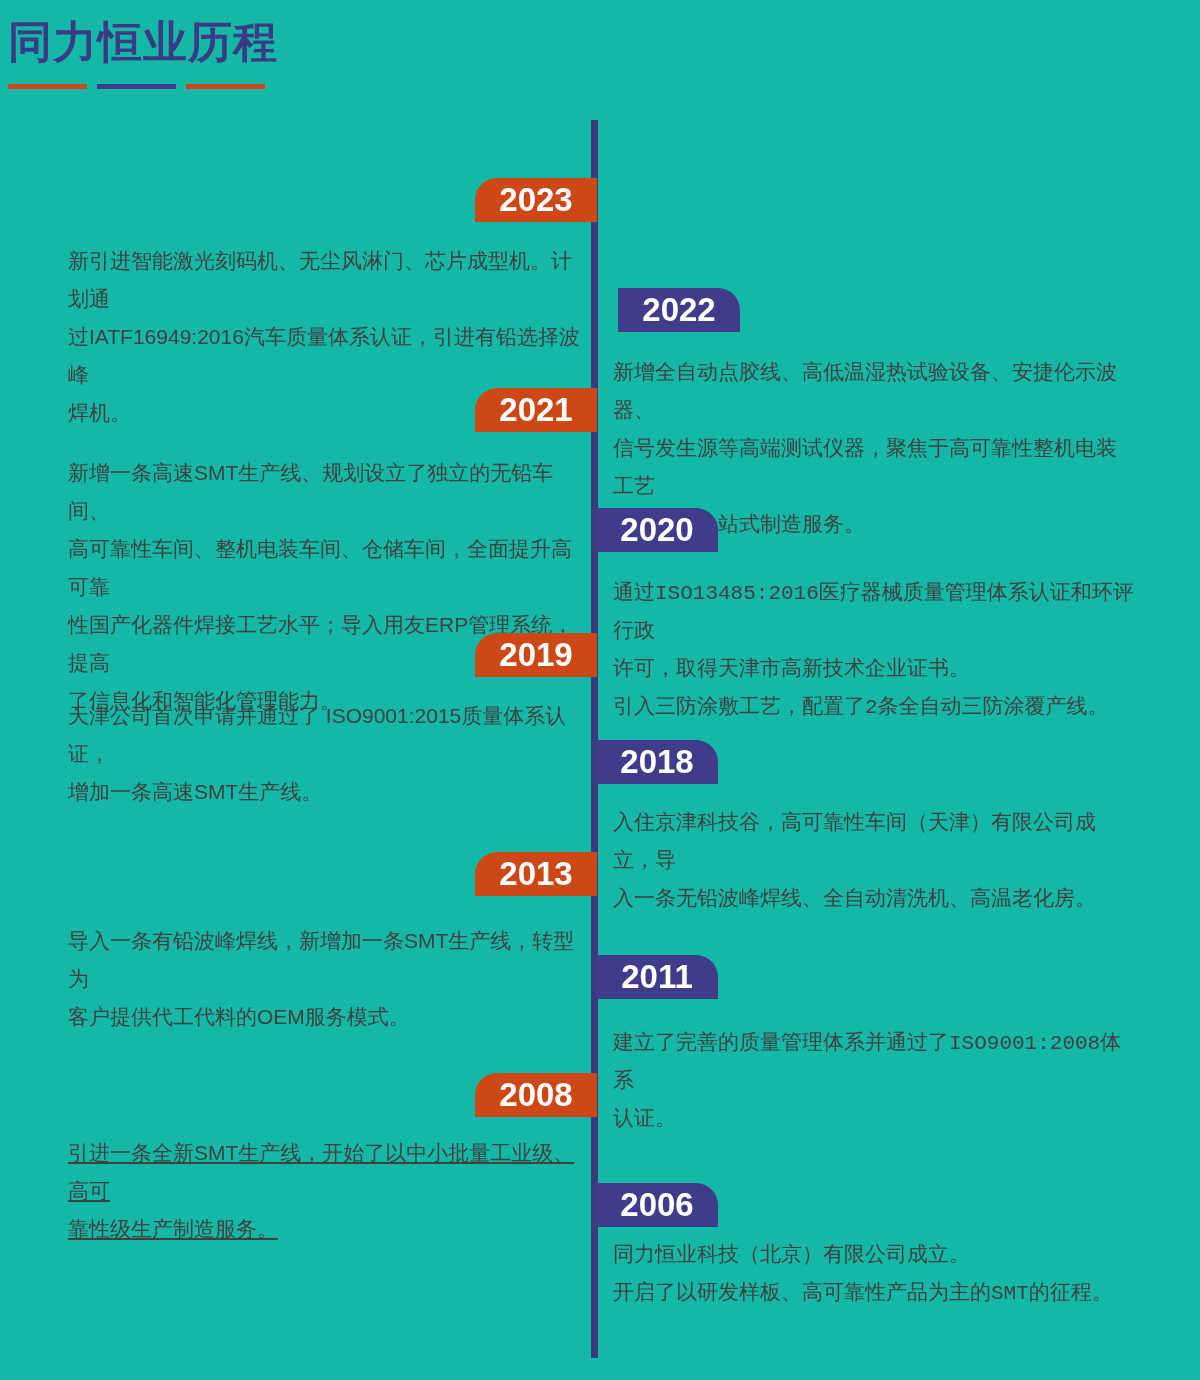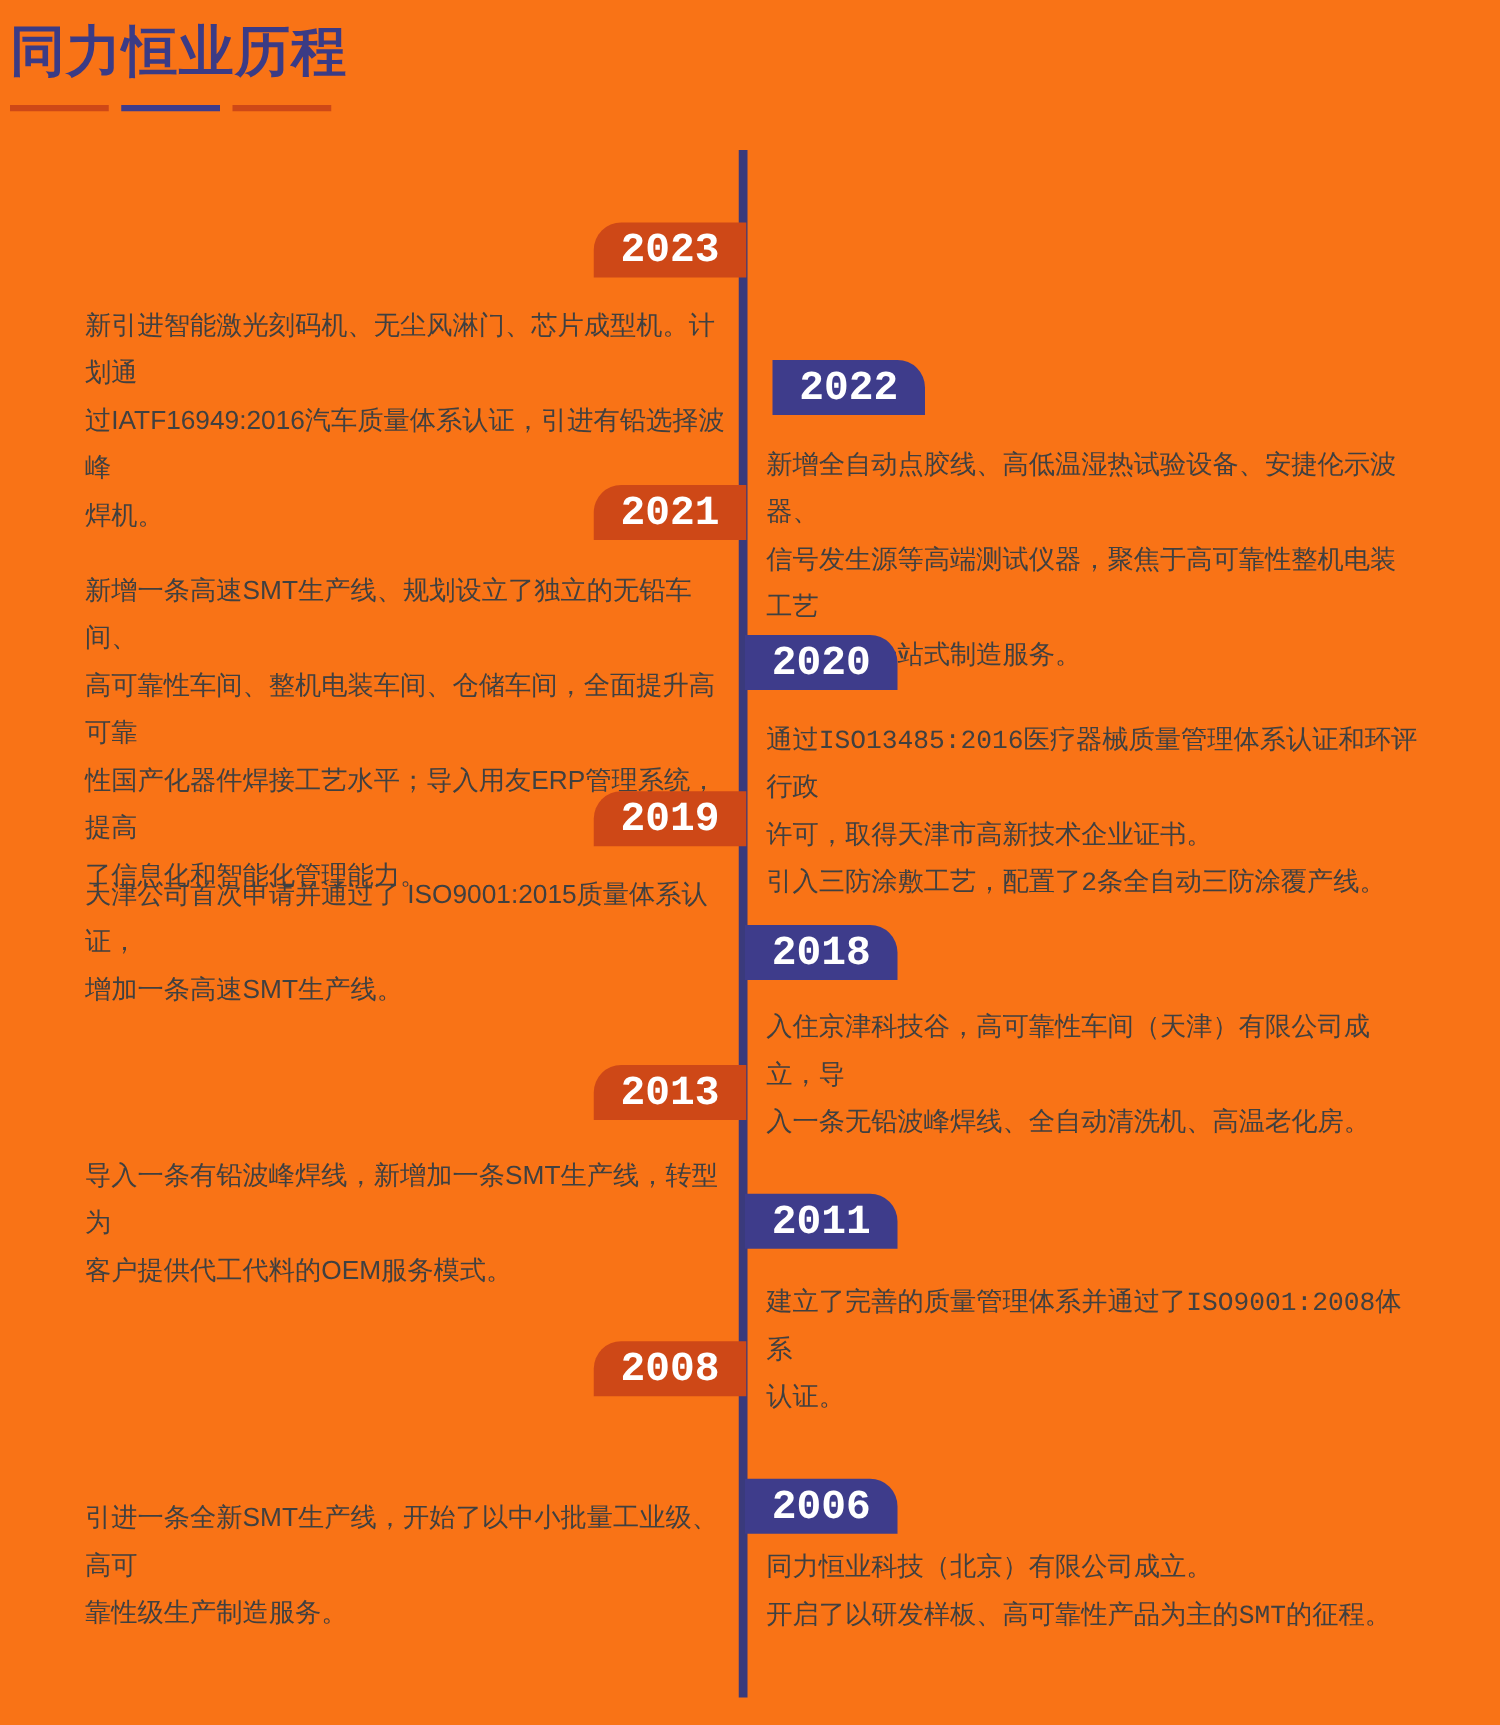--- a/index.html
+++ b/index.html
@@ -1,20 +1,20 @@
 <!DOCTYPE html>
 <html style="--orange: #ce4817; --purple: #3e3c8b; --line: #3a3a7c; --title: #3b3b85; --body_text: #404040;"><head>
 <meta charset="utf-8">
 <style>
   html, body { margin: 0; padding: 0; background: #ffffff; }
   .canvas {
     position: relative;
     width: 1200px;
     height: 1380px;
-    background: #f97316;
+    background: #14b8a6;
     overflow: hidden;
     font-family: "Liberation Sans", "DejaVu Sans", sans-serif;
   }
 
   
   .page-header { position: absolute; left: 8px; top: 14px; }
   .page-title {
     margin: 0;
     font-size: 44px;
     line-height: 56px;
@@ -48,21 +48,20 @@
     position: absolute;
     width: 122px;
     height: 44px;
     display: flex;
     align-items: center;
     justify-content: center;
     color: #ffffff;
     font-size: 33px;
     font-weight: bold;
     z-index: 2;
-    font-family: Liberation Mono, monospace;
   }
   .badge.left  { left: 475px; background: var(--orange, #ce4817); border-radius: 22px 0 0 0; }
   .badge.right { left: 596px; background: var(--purple, #3e3c8b); border-radius: 0 22px 0 0; }
 
   
   .desc {
     position: absolute;
     width: 524px;
     font-size: 21px;
     line-height: 38px;
@@ -154,21 +153,21 @@
         <span class="year">2011</span>
       </div>
       <div class="desc right" style="top: 1025px;">建立了完善的质量管理体系并通过了ISO9001:2008体系
 认证。</div>
     </div>
 
     <div class="item">
       <div class="badge left" style="top: 1073px;">
         <span class="year">2008</span>
       </div>
-      <div class="desc left" style="top: 1196px;">引进一条全新SMT生产线，开始了以中小批量工业级、高可
+      <div class="desc left" style="top: 1134px; text-decoration: underline;">引进一条全新SMT生产线，开始了以中小批量工业级、高可
 靠性级生产制造服务。</div>
     </div>
 
     <div class="item">
       <div class="badge right" style="top: 1183px;">
         <span class="year">2006</span>
       </div>
       <div class="desc right" style="top: 1237px;">同力恒业科技（北京）有限公司成立。
 开启了以研发样板、高可靠性产品为主的SMT的征程。</div>
     </div>

